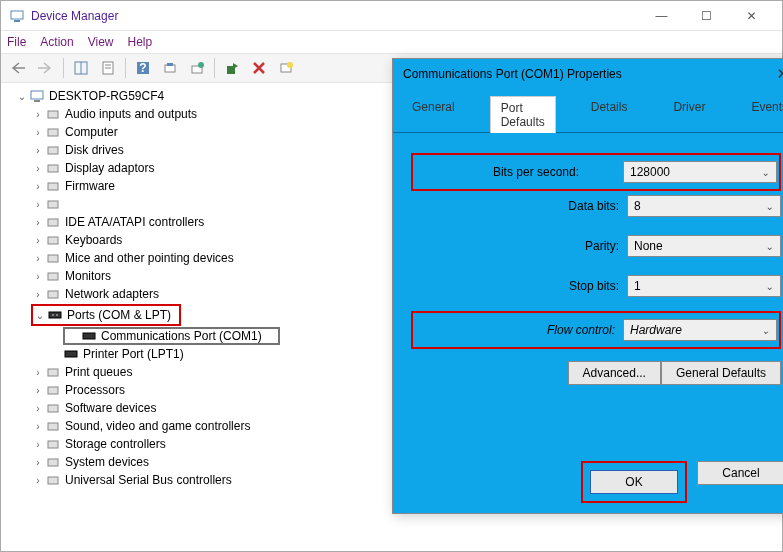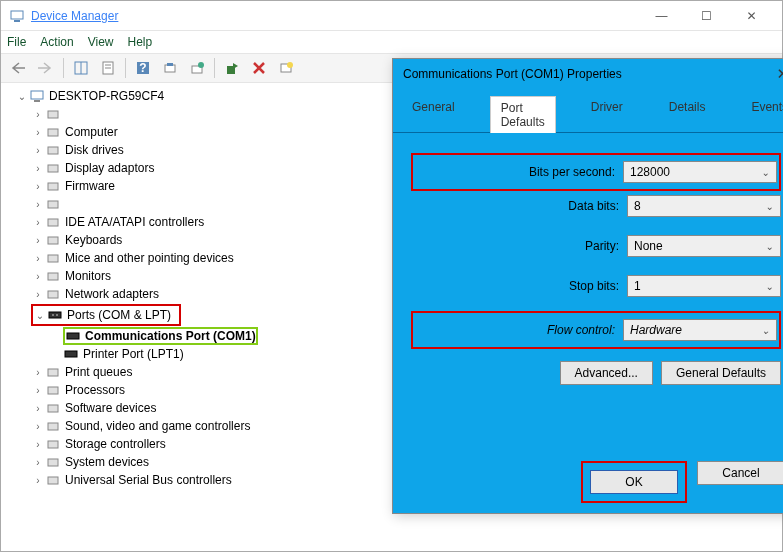--- a/index.html
+++ b/index.html
@@ -1,56 +1,56 @@
 <!DOCTYPE html>
 <html><head>
 <meta charset="utf-8">
 <style>
 * { box-sizing: border-box; font-family: "Segoe UI", Tahoma, sans-serif; font-size: 12px; }
 body { margin: 0; background: #fff; width: 783px; height: 552px; overflow: hidden; position: relative; }
 
 .window { width: 783px; height: 552px; border: 1px solid #aaa; background: #fff; }
 .titlebar { height: 30px; display: flex; align-items: center; padding: 0 8px; background: #fff; border-bottom: 1px solid #e5e5e5; }
 .titlebar .icon { width: 16px; height: 16px; margin-right: 6px; }
-.titlebar .title { flex: 1; color: #3b82f6; text-decoration: underline; }
+.titlebar .title { flex: 1; color: #4c1d95; }
 .winbtn { width: 45px; height: 30px; display: flex; align-items: center; justify-content: center; color: #555; }
 
 .menubar { height: 22px; display: flex; align-items: center; padding: 0 6px; gap: 14px; }
-.menubar span { color: #14532d; }
+.menubar span { color: #701a75; }
 
 .toolbar { height: 30px; display: flex; align-items: center; padding: 0 6px; gap: 3px; border-top: 1px solid #e5e5e5; border-bottom: 1px solid #e5e5e5; background: #f5f5f5; }
 .tbtn { width: 24px; height: 24px; display: flex; align-items: center; justify-content: center; border: 1px solid transparent; }
 .tsep { width: 1px; height: 20px; background: #ccc; margin: 0 2px; }
 
 .tree { padding: 4px 0 0 8px; }
 .trow { display: flex; align-items: center; height: 18px; white-space: nowrap; }
 .arrow { width: 14px; text-align: center; color: #666; font-size: 10px; }
 .indent1 { padding-left: 6px; }
 .indent2 { padding-left: 22px; }
 .indent3 { padding-left: 40px; }
 .ticon { width: 16px; display: inline-flex; align-items: center; justify-content: center; margin-right: 4px; }
 .hl-red { border: 2px solid #d40000; }
-.hl-red-inner { border: 2px solid #84cc16; padding: 0 0; font-weight: bold; }
+.hl-red-inner { border: 2px solid #737373; padding: 0 16px; }
 
 .dialog { position: absolute; left: 348px; top: 58px; width: 408px; height: 456px; background: #0ea5e9; border: 1px solid #888; box-shadow: 2px 2px 12px rgba(0,0,0,0.2); margin-left: 44px; }
 .dlg-title { height: 30px; display: flex; align-items: center; padding: 0 10px; }
 .dlg-title .t { flex: 1; }
 .dlg-close { font-size: 15px; color: #333; }
 .tabstrip { display: flex; padding: 6px 8px 0 8px; border-bottom: 1px solid #0369a1; gap: 24px; }
 .tab { padding: 4px 10px; border: 1px solid transparent; border-bottom: none; color: #333; }
 .tab.active { border-color: #ccc; background: #fff; position: relative; top: 1px; }
 
 .dlg-body { padding: 20px 18px 10px 18px; }
 .frow { display: flex; align-items: center; justify-content: flex-end; margin-bottom: 10px; height: 30px; }
 .flabel { margin-right: 8px; }
 .fselect { width: 154px; height: 22px; border: 1px solid #888; background: #efefef; display: flex; align-items: center; padding: 0 6px; justify-content: space-between; }
 .fselect .chev { font-size: 10px; color: #555; }
 .hl-row { border: 2px solid #d40000; padding: 2px; }
 
-.btnrow { display: flex; justify-content: flex-end; gap: 8px; margin-top: 12px; align-items: center; }
+.btnrow { display: flex; justify-content: flex-end; margin-top: 12px; align-items: center; }
 .btn { min-width: 88px; height: 24px; border: 1px solid #888; background: #e8e8e8; display: flex; align-items: center; justify-content: center; padding: 0 14px; }
 
 .dlg-footer { position: absolute; bottom: 10px; right: 14px; display: flex; gap: 10px; }
 .ok-hl { border: 2px solid #d40000; padding: 7px; }
 
 svg { display: block; }
 </style>
 </head>
 <body>
 
@@ -152,20 +152,21 @@
       <span>DESKTOP-RG59CF4</span>
     </div>
     <div id="tree-items">
         <div class="trow indent2">
           <span class="arrow">›</span>
           <span class="ticon">
             <svg width="14" height="12">
               <rect x="2" y="3" width="10" height="7" fill="#e0e0e0" stroke="#888"></rect>
             </svg>
           </span>
+          <span>Audio inputs and outputs</span>
         </div>
         <div class="trow indent2">
           <span class="arrow">›</span>
           <span class="ticon">
             <svg width="14" height="12">
               <rect x="2" y="3" width="10" height="7" fill="#e0e0e0" stroke="#888"></rect>
             </svg>
           </span>
           <span>Computer</span>
         </div>
@@ -352,28 +353,28 @@
 </div>
 
 <div class="dialog">
   <div class="dlg-title">
     <span class="t">Communications Port (COM1) Properties</span>
     <span class="dlg-close">✕</span>
   </div>
   <div class="tabstrip">
     <div class="tab">General</div>
     <div class="tab active">Port Defaults</div>
+    <div class="tab">Details</div>
     <div class="tab">Driver</div>
-    <div class="tab">Details</div>
     <div class="tab">Events</div>
     <div class="tab">Resources</div>
   </div>
   <div class="dlg-body">
     <div class="hl-row">
-      <div class="frow" style="margin-bottom:0;">
+      <div class="frow" style="margin-bottom:0;gap:36px;">
         <span class="flabel">Bits per second:</span>
         <div class="fselect">
             <span>128000</span>
             <span class="chev">⌄</span>
           </div>
       </div>
     </div>
     <div class="frow">
       <span class="flabel">Data bits:</span>
       <div class="fselect">

